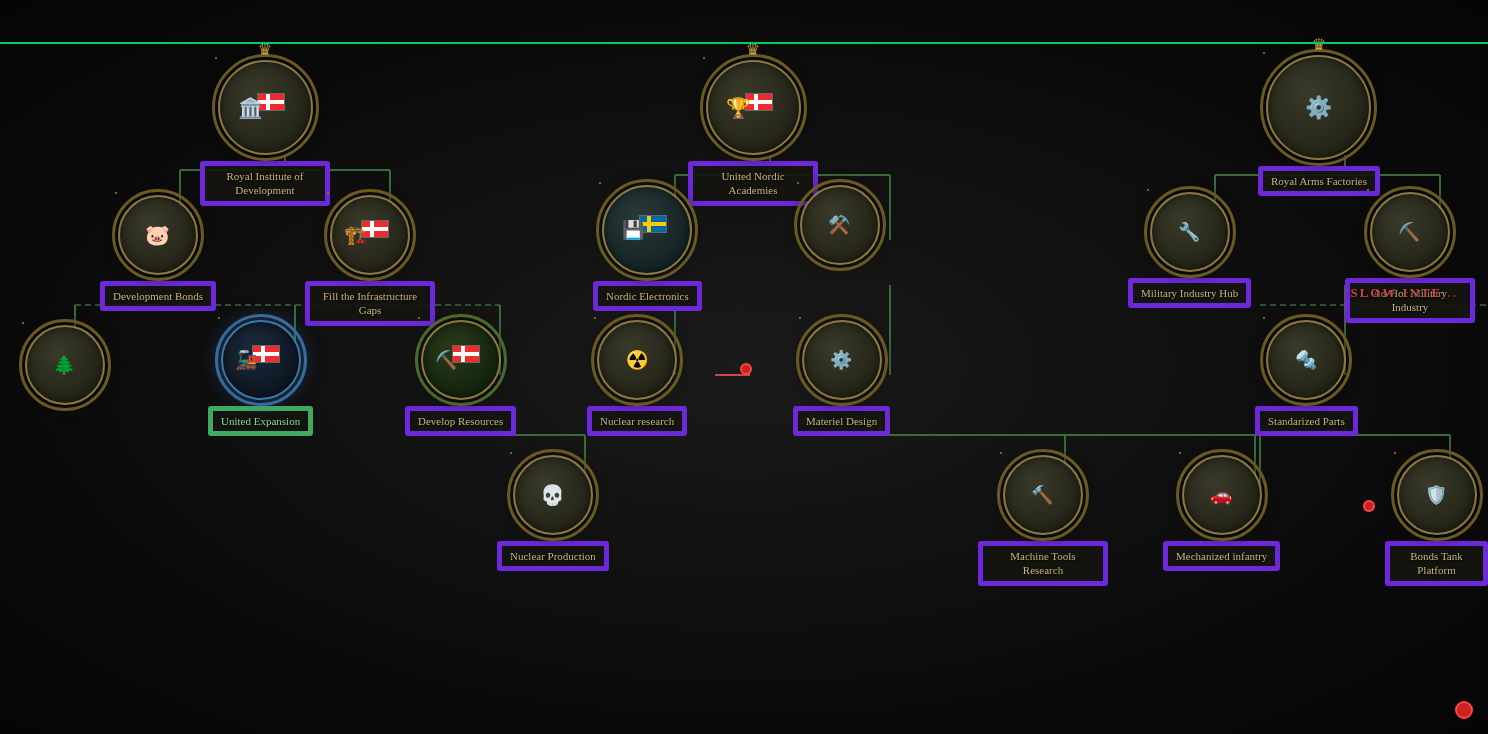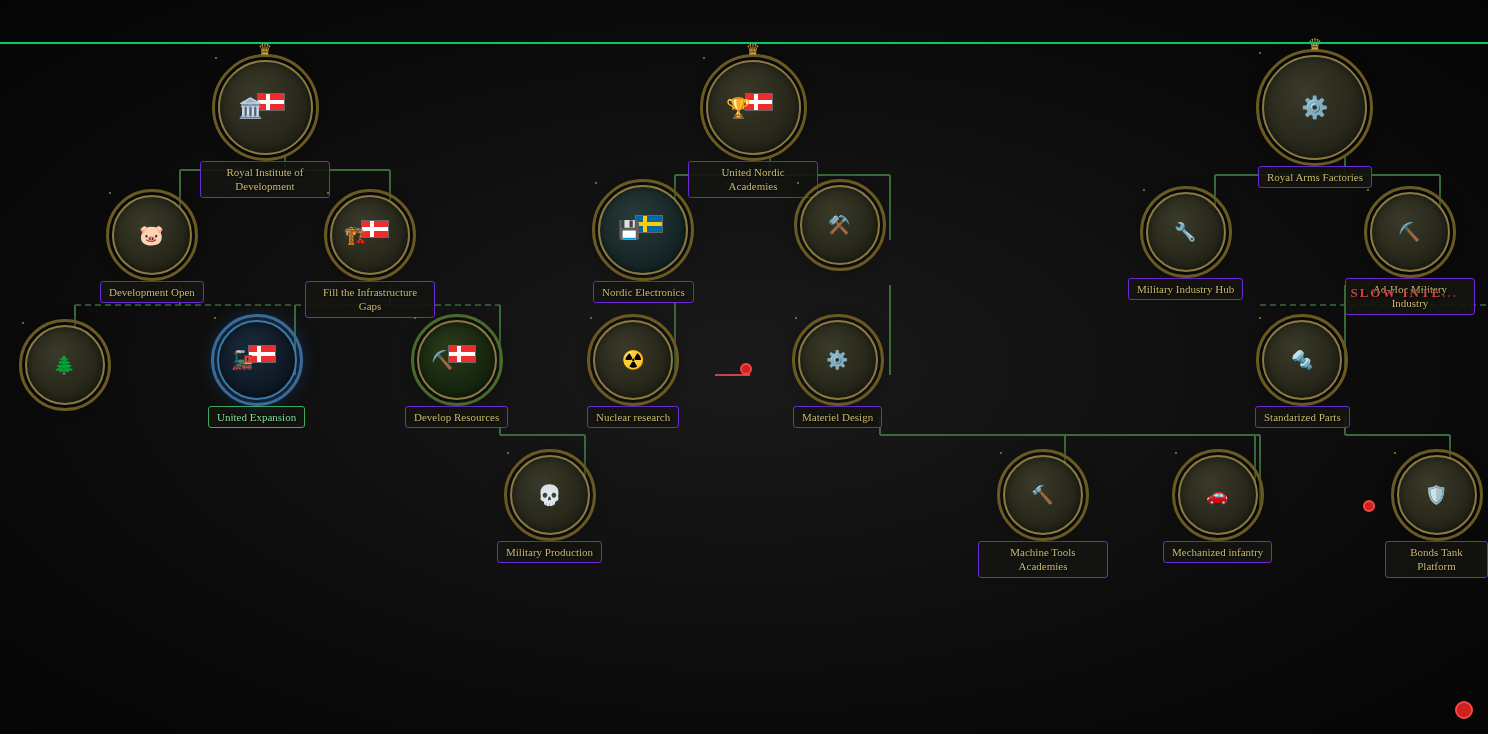--- a/index.html
+++ b/index.html
@@ -75,21 +75,21 @@
     .laurel-ring::after {
       content: '';
       position: absolute;
       border-radius: 50%;
       border: 1px solid #8a7a30;
     }
 
     .node-label {
       margin-top: 6px;
       background: rgba(20,20,15,0.9);
-      border: 1px solid #6d28d9;
+      border: 5px solid #6d28d9;
       border-radius: 3px;
       padding: 3px 8px;
       color: #c8b870;
       font-size: 11px;
       text-align: center;
       max-width: 130px;
       line-height: 1.3;
       text-shadow: 1px 1px 2px #000;
     }
 
@@ -275,21 +275,21 @@
       <span class="crown">♛</span>
     </div>
     <div class="node-label">Royal Arms Factories</div>
   </div>
 
   <div class="node" style="left:100px; top:195px;">
     <div class="node-icon">
       <div class="laurel-ring"></div>
       <span style="font-size:20px; color:#c8a040; position:relative; z-index:2;">🐷</span>
     </div>
-    <div class="node-label">Development Open</div>
+    <div class="node-label">Development Bonds</div>
   </div>
 
   <div class="node" style="left:305px; top:195px;">
     <div class="node-icon">
       <div class="laurel-ring"></div>
       <span style="font-size:18px; color:#c8a040; position:relative; z-index:2;">🏗️</span>
       <div class="icon-flag flag-norway"></div>
     </div>
     <div class="node-label">Fill the Infrastructure Gaps</div>
   </div>
@@ -377,29 +377,29 @@
       <span style="font-size:18px; color:#c8a040; position:relative; z-index:2;">🔩</span>
     </div>
     <div class="node-label">Standarized Parts</div>
   </div>
 
   <div class="node" style="left:497px; top:455px;">
     <div class="node-icon">
       <div class="laurel-ring"></div>
       <span style="font-size:20px; color:#d0c060; position:relative; z-index:2;">💀</span>
     </div>
-    <div class="node-label">Military Production</div>
+    <div class="node-label">Nuclear Production</div>
   </div>
 
   <div class="node" style="left:978px; top:455px;">
     <div class="node-icon">
       <div class="laurel-ring"></div>
       <span style="font-size:18px; color:#c8a040; position:relative; z-index:2;">🔨</span>
     </div>
-    <div class="node-label">Machine Tools Academies</div>
+    <div class="node-label">Machine Tools Research</div>
   </div>
 
   <div class="node" style="left:1163px; top:455px;">
     <div class="node-icon">
       <div class="laurel-ring"></div>
       <span style="font-size:18px; color:#c8a040; position:relative; z-index:2;">🚗</span>
     </div>
     <div class="node-label">Mechanized infantry</div>
   </div>
 

